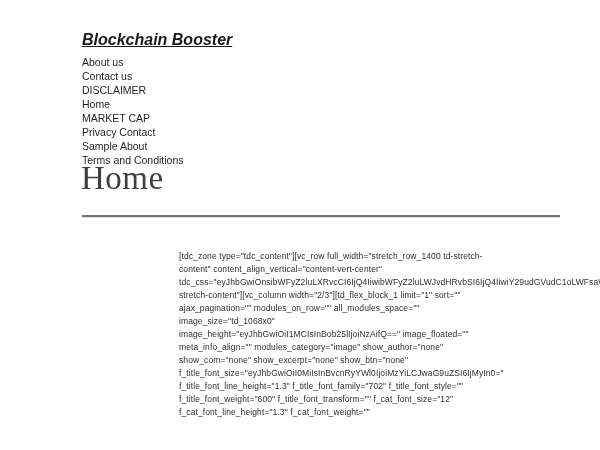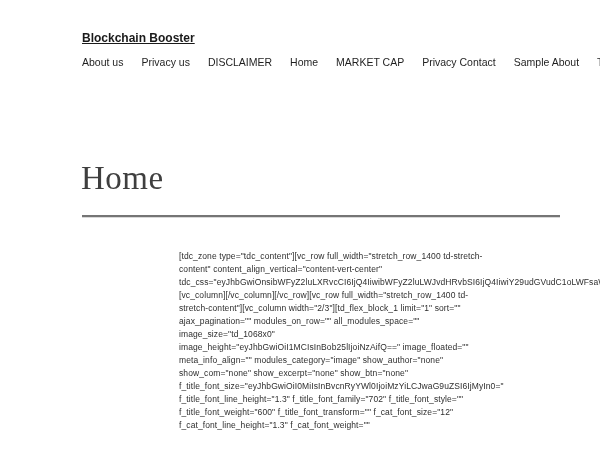--- a/index.html
+++ b/index.html
@@ -14,37 +14,39 @@
   .viewport {
     position: relative;
     width: 600px;
     height: 450px;
     background: #ffffff;
   }
   .site-title {
     position: absolute;
     left: 82px;
     top: 31px;
-    font-size: 12px;
+    font-size: 16px;
     font-weight: bold;
+    font-style: italic;
     text-decoration: underline;
     color: #1a1a1a;
     cursor: pointer;
     white-space: nowrap;
   }
   .nav {
     position: absolute;
     left: 82px;
     top: 56px;
     width: 500px;
     display: flex;
     flex-wrap: nowrap;
-    gap: 18px;
+    gap: 2px;
     font-size: 10.5px;
     color: #1f1f1f;
+    flex-direction: column;
   }
   .nav-item {
     white-space: nowrap;
     cursor: pointer;
     color: #1f1f1f;
   }
   .page-title {
     position: absolute;
     left: 81px;
     top: 138px;
@@ -81,38 +83,37 @@
 </style>
 </head>
 <body>
 
 <div class="viewport">
 
   <a class="site-title">Blockchain Booster</a>
 
   <nav class="nav">
     <span class="nav-item">About us</span>
-    <span class="nav-item">Privacy us</span>
+    <span class="nav-item">Contact us</span>
     <span class="nav-item">DISCLAIMER</span>
     <span class="nav-item">Home</span>
     <span class="nav-item">MARKET CAP</span>
     <span class="nav-item">Privacy Contact</span>
     <span class="nav-item">Sample About</span>
     <span class="nav-item">Terms and Conditions</span>
   </nav>
 
   <h1 class="page-title">Home</h1>
 
   <div class="divider"></div>
 
   <div class="shortcode-block">
     <div class="shortcode-line">[tdc_zone type="tdc_content"][vc_row full_width="stretch_row_1400 td-stretch-</div>
     <div class="shortcode-line">content" content_align_vertical="content-vert-center"</div>
     <div class="shortcode-line">tdc_css="eyJhbGwiOnsibWFyZ2luLXRvcCI6IjQ4IiwibWFyZ2luLWJvdHRvbSI6IjQ4IiwiY29udGVudC1oLWFsaWdu</div>
-    <div class="shortcode-line">[vc_column][/vc_column][/vc_row][vc_row full_width="stretch_row_1400 td-</div>
     <div class="shortcode-line">stretch-content"][vc_column width="2/3"][td_flex_block_1 limit="1" sort=""</div>
     <div class="shortcode-line">ajax_pagination="" modules_on_row="" all_modules_space=""</div>
     <div class="shortcode-line">image_size="td_1068x0"</div>
     <div class="shortcode-line">image_height="eyJhbGwiOiI1MCIsInBob25lIjoiNzAifQ==" image_floated=""</div>
     <div class="shortcode-line">meta_info_align="" modules_category="image" show_author="none"</div>
     <div class="shortcode-line">show_com="none" show_excerpt="none" show_btn="none"</div>
     <div class="shortcode-line">f_title_font_size="eyJhbGwiOiI0MiIsInBvcnRyYWl0IjoiMzYiLCJwaG9uZSI6IjMyIn0="</div>
     <div class="shortcode-line">f_title_font_line_height="1.3" f_title_font_family="702" f_title_font_style=""</div>
     <div class="shortcode-line">f_title_font_weight="600" f_title_font_transform="" f_cat_font_size="12"</div>
     <div class="shortcode-line">f_cat_font_line_height="1.3" f_cat_font_weight=""</div>

